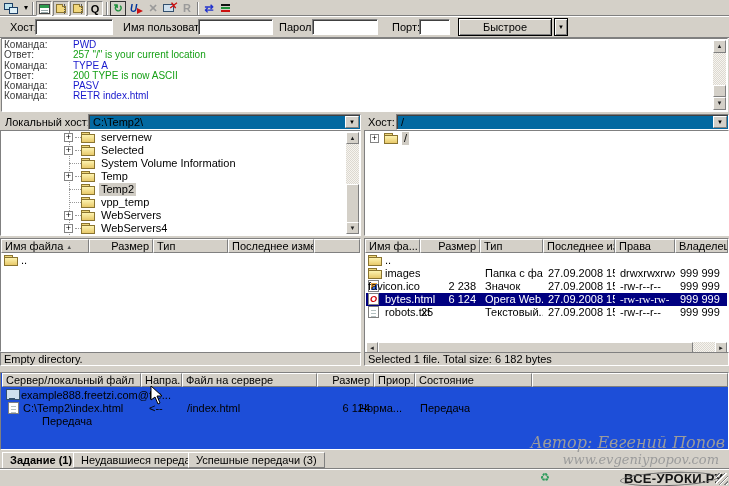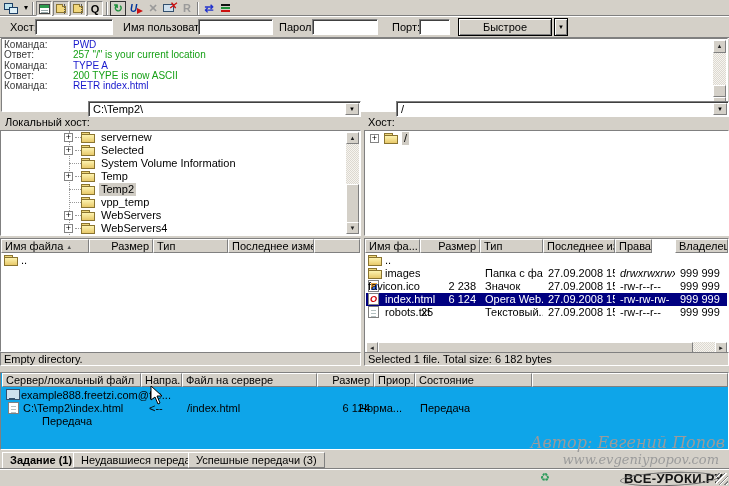--- a/index.html
+++ b/index.html
@@ -49,21 +49,21 @@
   .command .logtext { color:#1717cc; }
   .response .logtext { color:#17a017; }
 
   
   .sbtn { position:absolute; background:#d4d0c8; border:1px solid; border-color:#fff #808080 #808080 #fff; font-size:6px; text-align:center; color:#222; line-height:11px; }
   .track { position:absolute; background:#ece9e2; background-image:repeating-conic-gradient(#f6f4ef 0 25%, #dcd8d0 0 50%); background-size:2px 2px; }
   .thumb { position:absolute; background:#d4d0c8; border:1px solid; border-color:#fff #808080 #808080 #fff; }
 
   
   .pathlabel { position:absolute; top:116px; }
-  .combo { position:absolute; top:101px; height:16px; background:#ffffff; border:1px solid; border-color:#808080 #fff #fff #808080; box-shadow:inset 1px 1px 0 #404040; }
+  .combo { position:absolute; top:114px; height:16px; background:#0369a1; border:1px solid; border-color:#808080 #fff #fff #808080; box-shadow:inset 1px 1px 0 #404040; }
   .combo .val { position:absolute; left:4px; top:1px; line-height:13px; }
   .combo .btn { position:absolute; right:1px; top:1px; bottom:1px; width:14px; background:#d4d0c8; border:1px solid; border-color:#fff #808080 #808080 #fff; font-size:6px; text-align:center; line-height:11px; }
 
   
   .tree { background:#fff; overflow:hidden; }
   .trow { position:absolute; left:0; right:0; height:13px; line-height:13px; }
   .expand { position:absolute; top:1.5px; width:9px; height:9px; background:#fff; border:1px solid #848484; font-size:9px; line-height:7px; text-align:center; }
   .hstub { position:absolute; top:6px; border-top:1px dotted #999; }
   .vline { position:absolute; border-left:1px dotted #999; }
   .folder { position:absolute; width:14px; height:11px; top:1px; }
@@ -83,21 +83,21 @@
   .doc.opera::before { content:none; }
   .doc.opera::after { content:"O"; position:absolute; inset:0; color:#c00; font-weight:bold; font-size:9px; line-height:11px; text-align:center; }
   .doc.fav::before { content:none; }
   .doc.fav::after { content:""; position:absolute; left:2px; top:2px; width:6px; height:7px; background:linear-gradient(135deg,#e8a33d 0 50%,#3d6fe8 50% 100%); }
   .srv { position:absolute; width:13px; height:12px; }
   .srv::before { content:""; position:absolute; left:0; top:0; width:12px; height:9px; background:#cfe0ee; border:1px solid #33506e; }
   .srv::after { content:""; position:absolute; left:3px; top:9px; width:6px; height:2px; background:#33506e; }
 
   
   .statusstrip { position:absolute; top:352px; height:14px; background:#d4d0c8; border:1px solid; border-color:#808080 #fff #fff #808080; padding:0 3px; line-height:12px; overflow:hidden; }
-  .queue { left:0; top:372px; width:729px; height:78px; background:#0ea5e9; border:1px solid; border-color:#808080 #fff #fff #808080; }
+  .queue { left:0; top:372px; width:729px; height:78px; background:#1d4ed8; border:1px solid; border-color:#808080 #fff #fff #808080; }
   .qrow { position:absolute; left:1px; right:1px; height:13px; line-height:13px; white-space:nowrap; }
   .qrow span { position:absolute; overflow:hidden; white-space:nowrap; }
 
   
   .tabstrip { left:0; top:450px; width:729px; height:18px; }
   .tab { position:absolute; top:2px; height:16px; background:#d4d0c8; border:1px solid; border-color:#fff #808080 #808080 #fff; padding:1px 7px 0; line-height:13px; white-space:nowrap; }
   .tab.active { font-weight:bold; height:17px; }
   .statusbar { left:0; top:468px; width:729px; height:18px; border-top:1px solid #808080; box-shadow:inset 0 1px 0 #fff; }
   .grip { position:absolute; right:1px; bottom:1px; width:12px; height:12px;
           background:repeating-linear-gradient(135deg, transparent 0 2px, #808080 2px 3px, #fff 3px 4px); }
@@ -166,20 +166,21 @@
   <span class="qbtn" style="left:458px;width:94px;">Быстрое соединение</span>
   <span class="qbtn" style="left:554px;width:14px;font-size:6px;">▼</span>
 </div>
 
 <div class="abs log white sunken">
   <div class="loglines">
     <div class="logline command"><span class="loglabel">Команда:</span><span class="logtext">PWD</span></div>
     <div class="logline response"><span class="loglabel">Ответ:</span><span class="logtext">257 "/" is your current location</span></div>
     <div class="logline command"><span class="loglabel">Команда:</span><span class="logtext">TYPE A</span></div>
     <div class="logline response"><span class="loglabel">Ответ:</span><span class="logtext">200 TYPE is now ASCII</span></div>
+    <div class="logline command"><span class="loglabel">Команда:</span><span class="logtext">PASV</span></div>
     <div class="logline command"><span class="loglabel">Команда:</span><span class="logtext">RETR index.html</span></div>
   </div>
   <div class="track" style="right:1px;top:1px;width:13px;bottom:1px;"></div>
   <span class="sbtn" style="right:1px;top:1px;width:13px;height:13px;">▲</span>
   <span class="thumb" style="right:1px;top:46px;width:13px;height:12px;"></span>
   <span class="sbtn" style="right:1px;bottom:1px;width:13px;height:13px;">▼</span>
 </div>
 
 <span class="pathlabel" style="left:5px;">Локальный хост:</span>
 <div class="combo" style="left:88px;width:273px;">
@@ -269,51 +270,51 @@
     <i class="folder" style="left:2px;"></i>
     <span style="left:19px;">..</span>
   </div>
 </div>
 
 <div class="abs white sunken" style="left:364px;top:238px;width:365px;height:118px;">
   <div class="hdrcell" style="left:0;width:55px;"><span>Имя фа...</span></div>
   <div class="hdrcell" style="left:55px;width:60px;text-align:right;"><span>Размер</span></div>
   <div class="hdrcell" style="left:115px;width:63px;"><span>Тип</span></div>
   <div class="hdrcell" style="left:178px;width:72px;"><span>Последнее изм...</span></div>
-  <div class="hdrcell" style="left:250px;width:37px;"><span>Права</span></div>
+  <div class="hdrcell" style="left:250px;width:60px;"><span>Права</span></div>
   <div class="hdrcell" style="left:310px;width:53px;"><span>Владелец/..</span></div>
 
   <div class="lrow" style="top:15px;">
     <i class="folder" style="left:2px;"></i>
     <span style="left:19px;">..</span>
   </div>
   <div class="lrow" style="top:28px;">
     <i class="folder" style="left:2px;"></i>
     <span style="left:19px;">images</span>
     <span style="left:119px;width:58px;">Папка с фа...</span>
     <span style="left:182px;width:67px;">27.09.2008 15:...</span>
-    <span style="left:254px;width:55px;font-style:italic;">drwxrwxrwx</span>
+    <span style="left:254px;width:55px;">drwxrwxrwx</span>
     <span style="left:314px;width:46px;">999 999</span>
   </div>
   <div class="lrow" style="top:41px;">
     <i class="doc fav" style="left:2px;"></i>
     <span style="left:2px;">favicon.ico</span>
     <span style="left:55px;width:55px;text-align:right;">2 238</span>
     <span style="left:119px;width:58px;">Значок</span>
     <span style="left:182px;width:67px;">27.09.2008 15:...</span>
     <span style="left:254px;width:55px;">-rw-r--r--</span>
     <span style="left:314px;width:46px;">999 999</span>
   </div>
   <div class="lrow sel" style="top:54px;">
     <i class="doc opera" style="left:2px;"></i>
-    <span style="left:19px;">index.html</span>
+    <span style="left:19px;">bytes.html</span>
     <span style="left:55px;width:55px;text-align:right;">6 124</span>
     <span style="left:119px;width:58px;">Opera Web...</span>
     <span style="left:182px;width:67px;">27.09.2008 15:...</span>
-    <span style="left:254px;width:55px;">-rw-rw-rw-</span>
+    <span style="left:254px;width:55px;font-family:Liberation Serif, serif;">-rw-rw-rw-</span>
     <span style="left:314px;width:46px;">999 999</span>
   </div>
   <div class="lrow" style="top:67px;">
     <i class="doc" style="left:2px;"></i>
     <span style="left:19px;">robots.txt</span>
     <span style="left:55px;width:55px;text-align:left;">25</span>
     <span style="left:119px;width:58px;">Текстовый...</span>
     <span style="left:182px;width:67px;">27.09.2008 15:...</span>
     <span style="left:254px;width:55px;">-rw-r--r--</span>
     <span style="left:314px;width:46px;">999 999</span>

